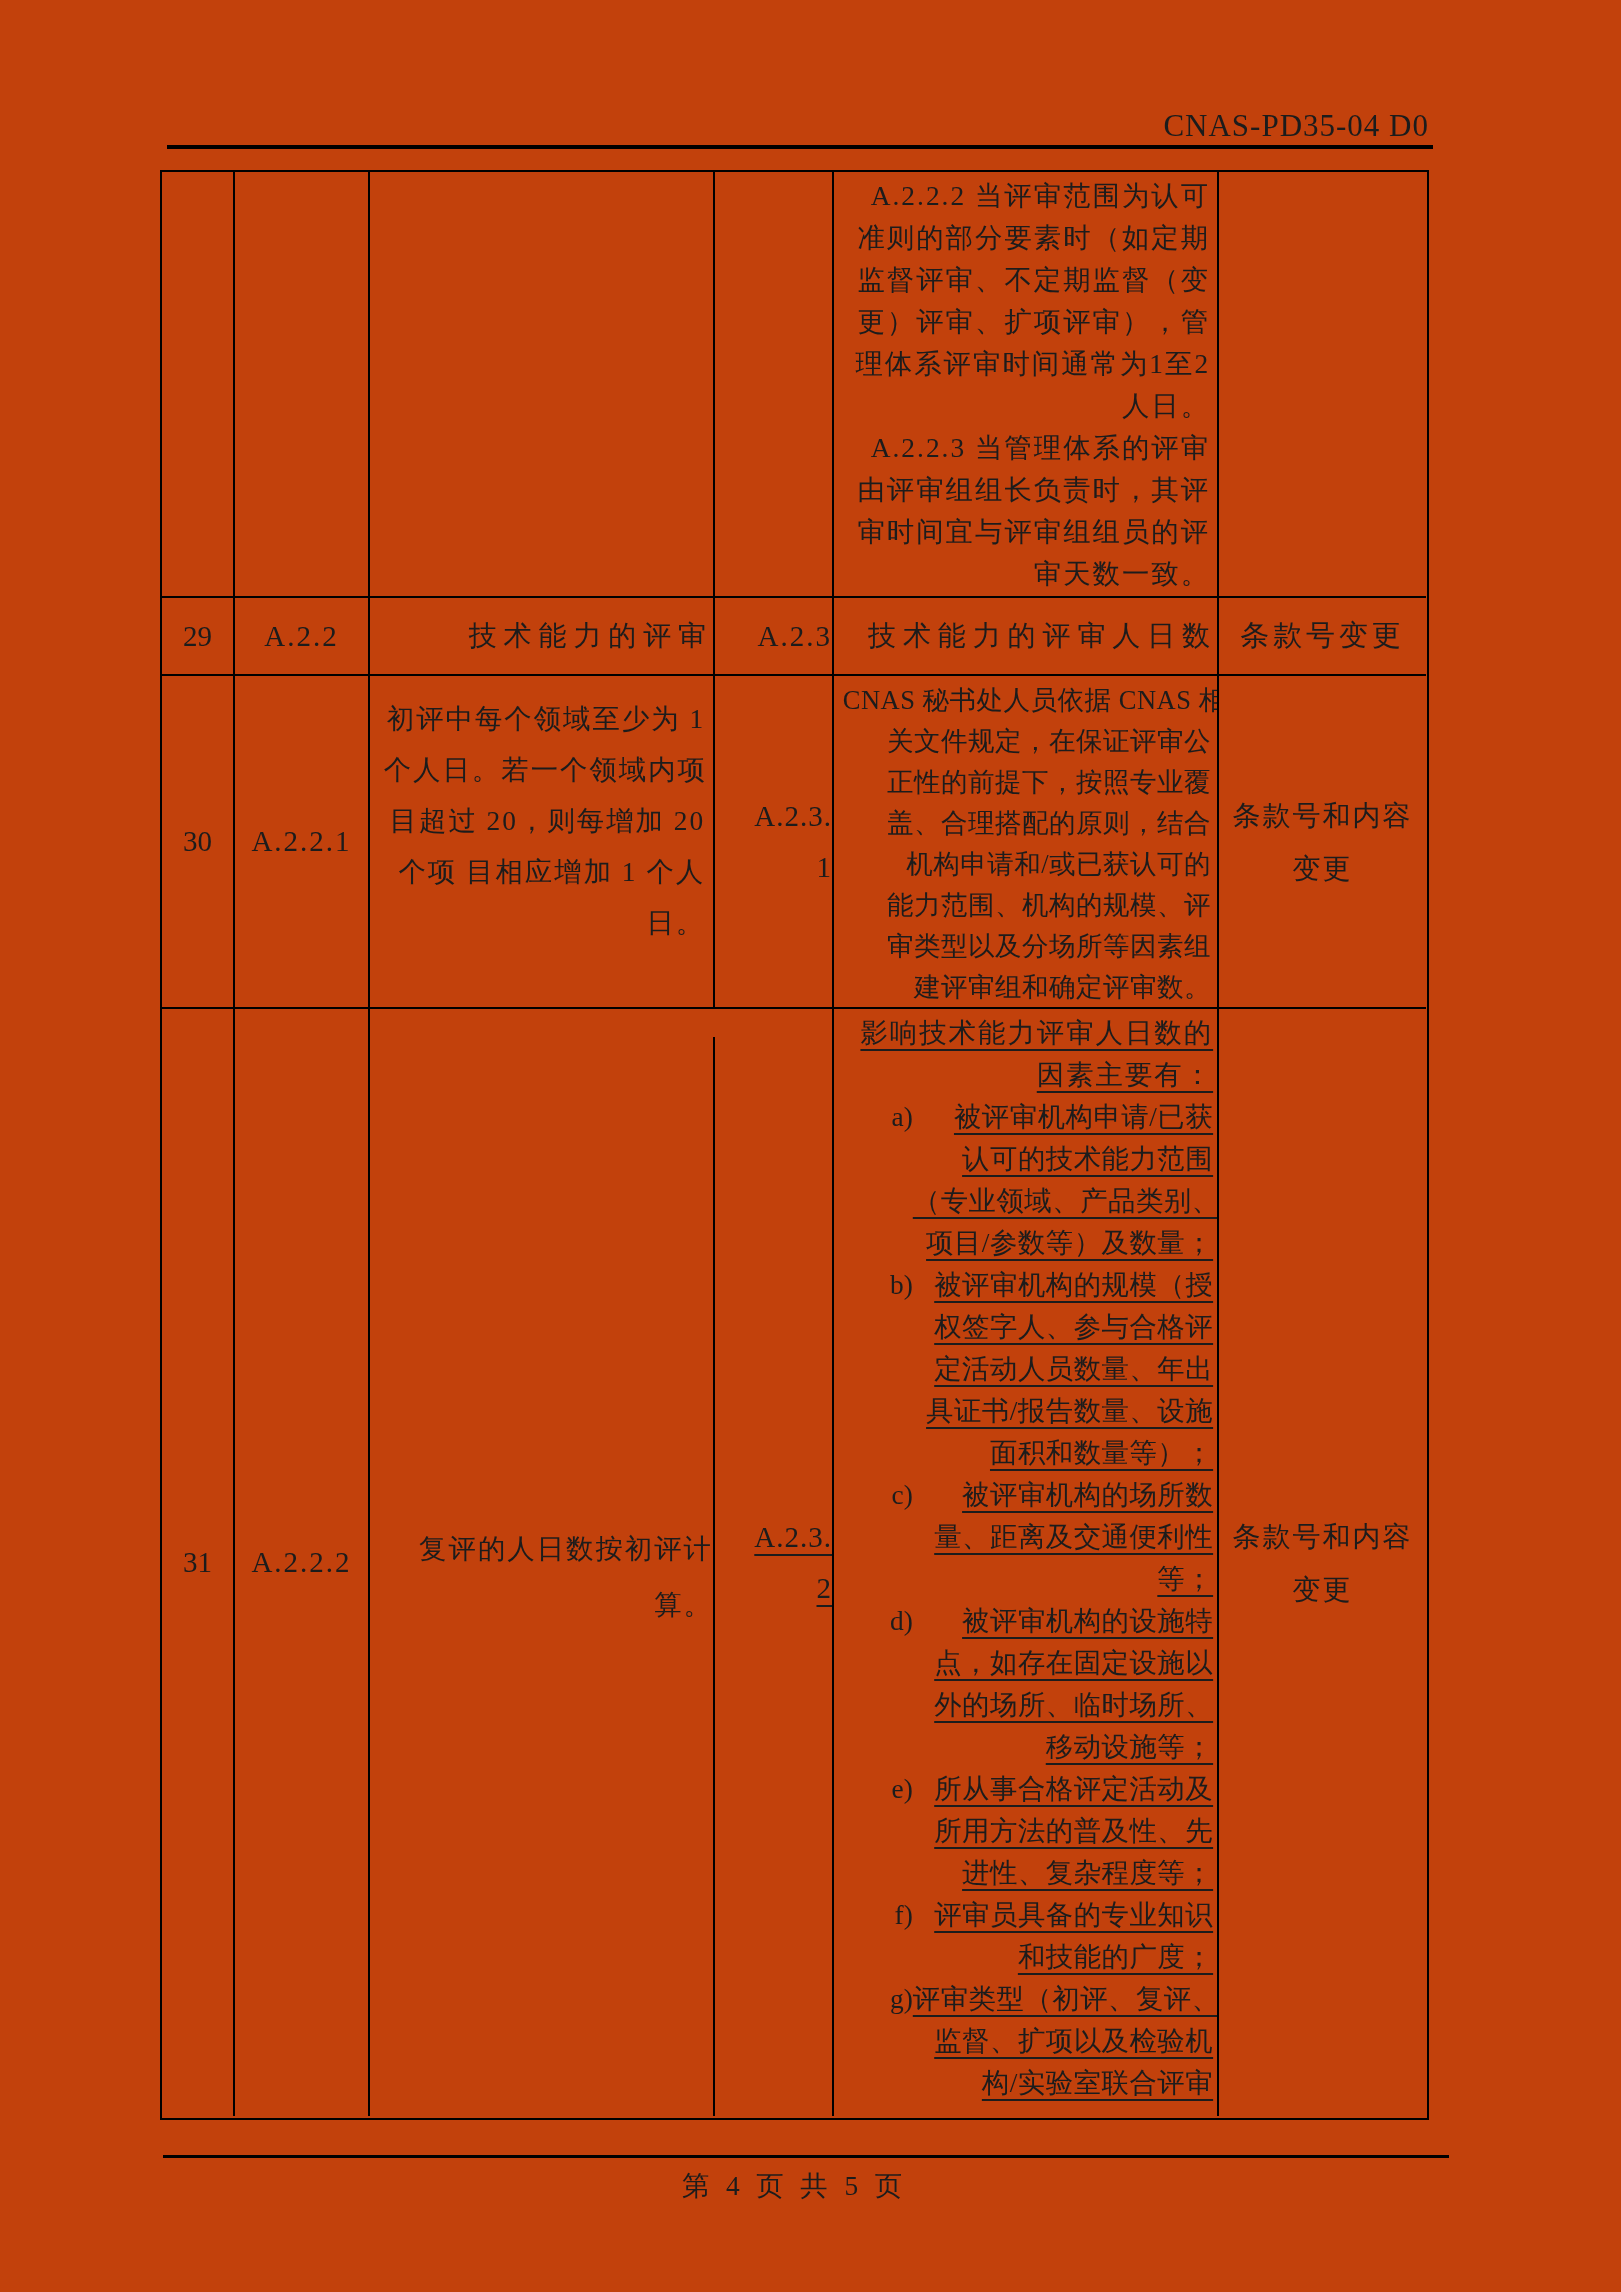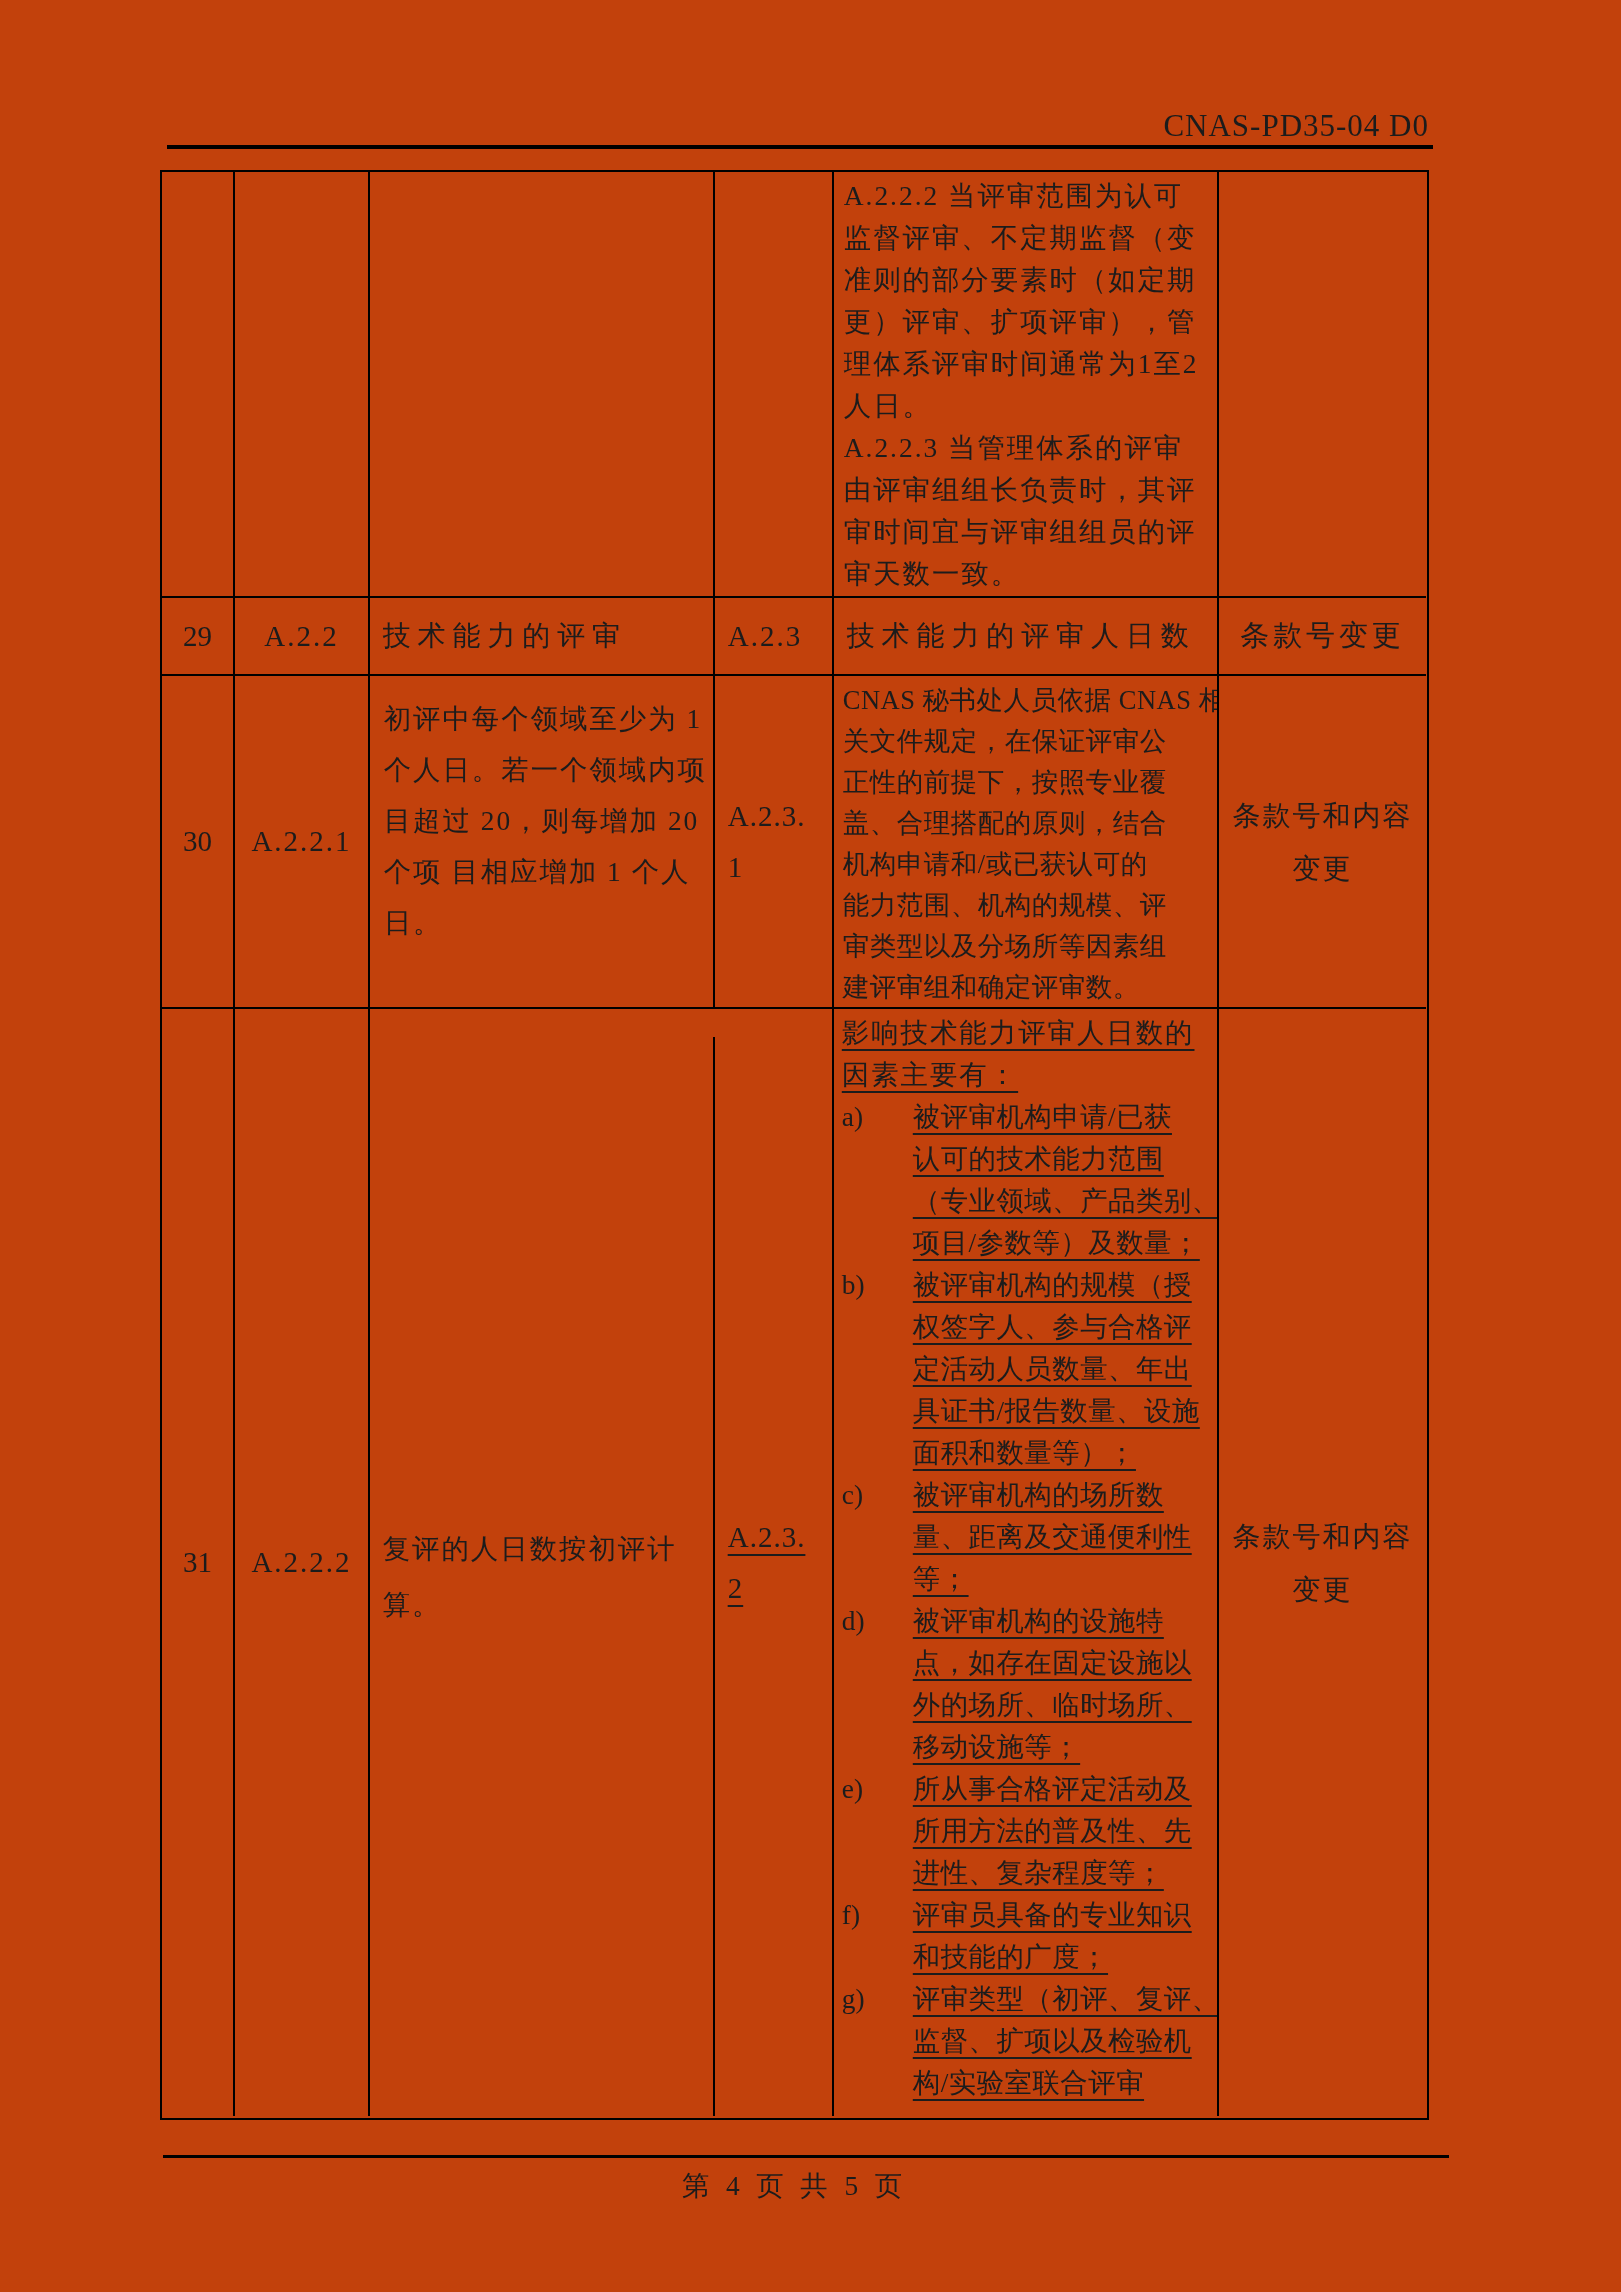--- a/index.html
+++ b/index.html
@@ -19,21 +19,21 @@
   }
   .doc-table {
     position:absolute; left:160px; top:170px; width:1269px; height:1950px;
     border:2.9px solid #000; box-sizing:border-box;
     display:grid;
     grid-template-columns:73px 135px 345px 119px 385px 207px;
     grid-template-rows:426px 78px 333px 1107px;
   }
   .cell {
     border-right:2px solid #000; border-bottom:2px solid #000;
-    box-sizing:border-box; overflow:hidden; font-size:28px;
+    box-sizing:border-box; overflow:hidden; font-size:28px;text-align:right;
   }
   .cell.no-r { border-right:none; }
   .cell.no-b { border-bottom:none; }
   .line { white-space:nowrap; }
   .u .line, .line.u { text-decoration:underline; text-decoration-thickness:2px; text-underline-offset:6.9px; }
   .v-center { display:flex; flex-direction:column; justify-content:center; }
   .h-center { align-items:center; text-align:right; }
   .pad-l { padding-left:12.7px; }
   .clause { font-size:29px; letter-spacing:2px; }
   .seq { font-size:29px; }
@@ -71,22 +71,22 @@
   <div class="header-rule"></div>
 
   <div class="doc-table">
 
     <div class="cell"></div>
     <div class="cell"></div>
     <div class="cell"></div>
     <div class="cell"></div>
     <div class="cell c-contA">
         <div class="line">A.2.2.2 当评审范围为认可</div>
+        <div class="line">准则的部分要素时（如定期</div>
         <div class="line">监督评审、不定期监督（变</div>
-        <div class="line">准则的部分要素时（如定期</div>
         <div class="line">更）评审、扩项评审），管</div>
         <div class="line">理体系评审时间通常为1至2</div>
         <div class="line">人日。</div>
         <div class="line">A.2.2.3 当管理体系的评审</div>
         <div class="line">由评审组组长负责时，其评</div>
         <div class="line">审时间宜与评审组组员的评</div>
         <div class="line">审天数一致。</div>
       </div>
     <div class="cell no-r"></div>
 

